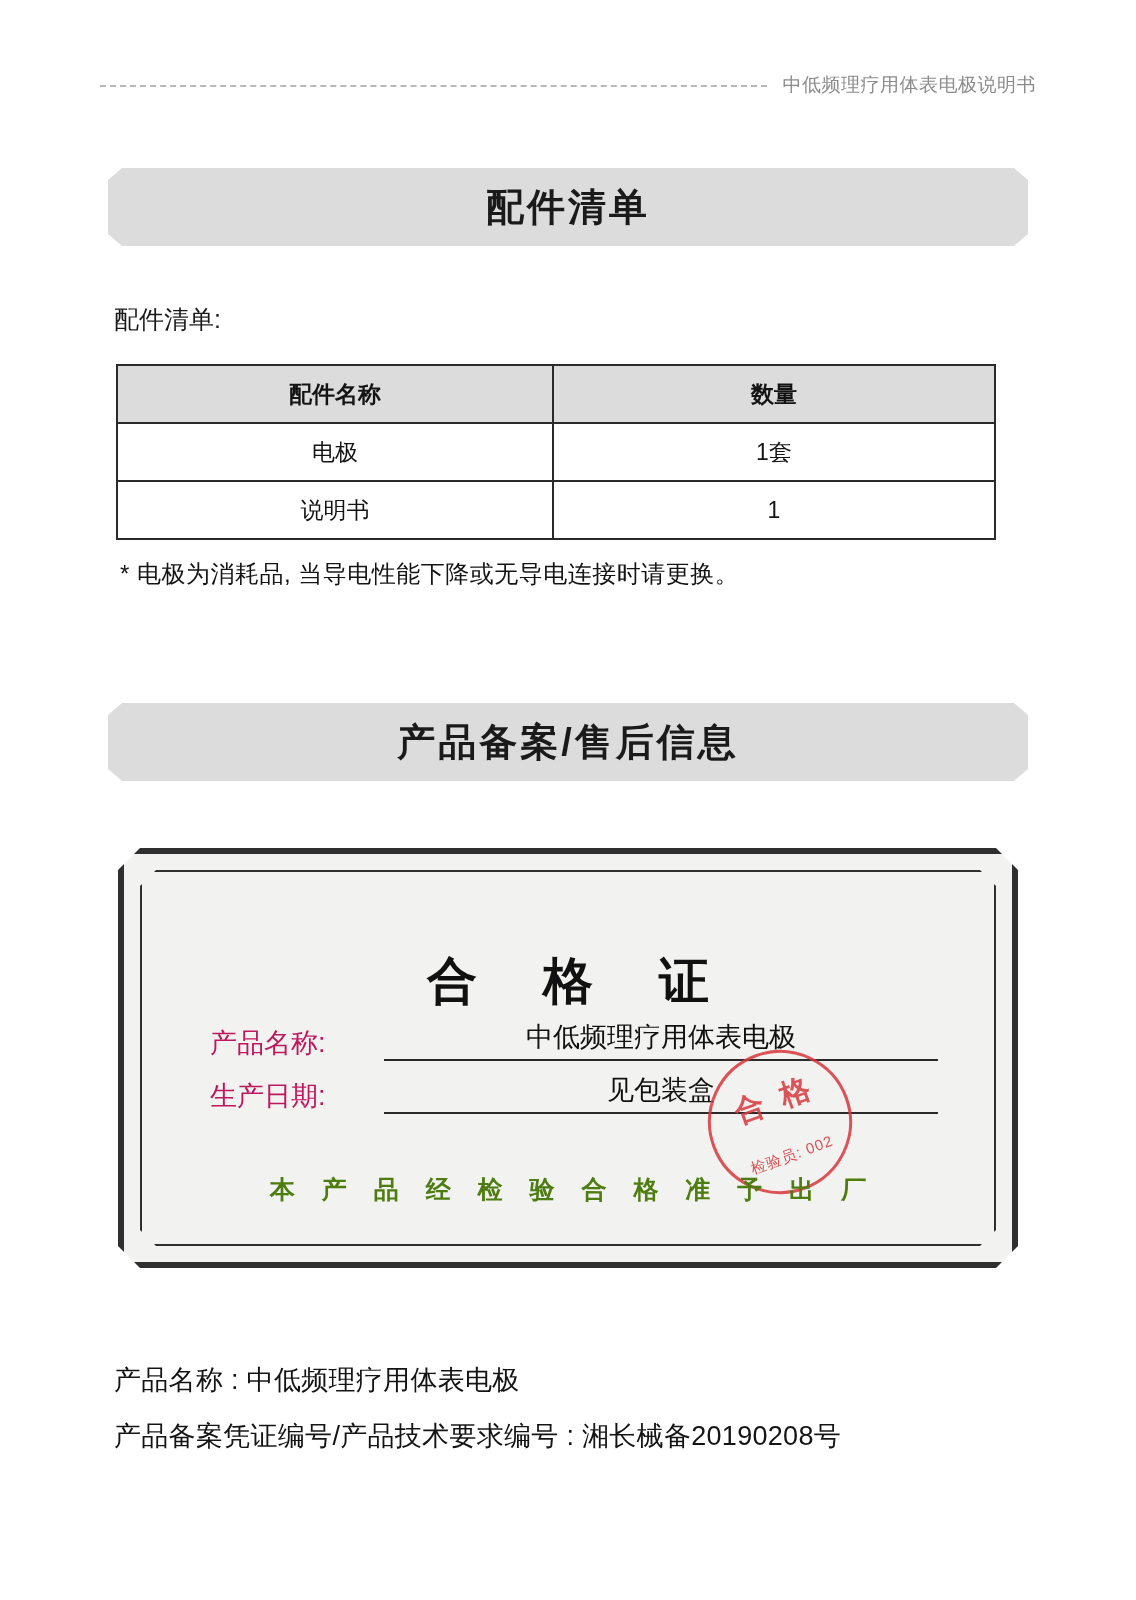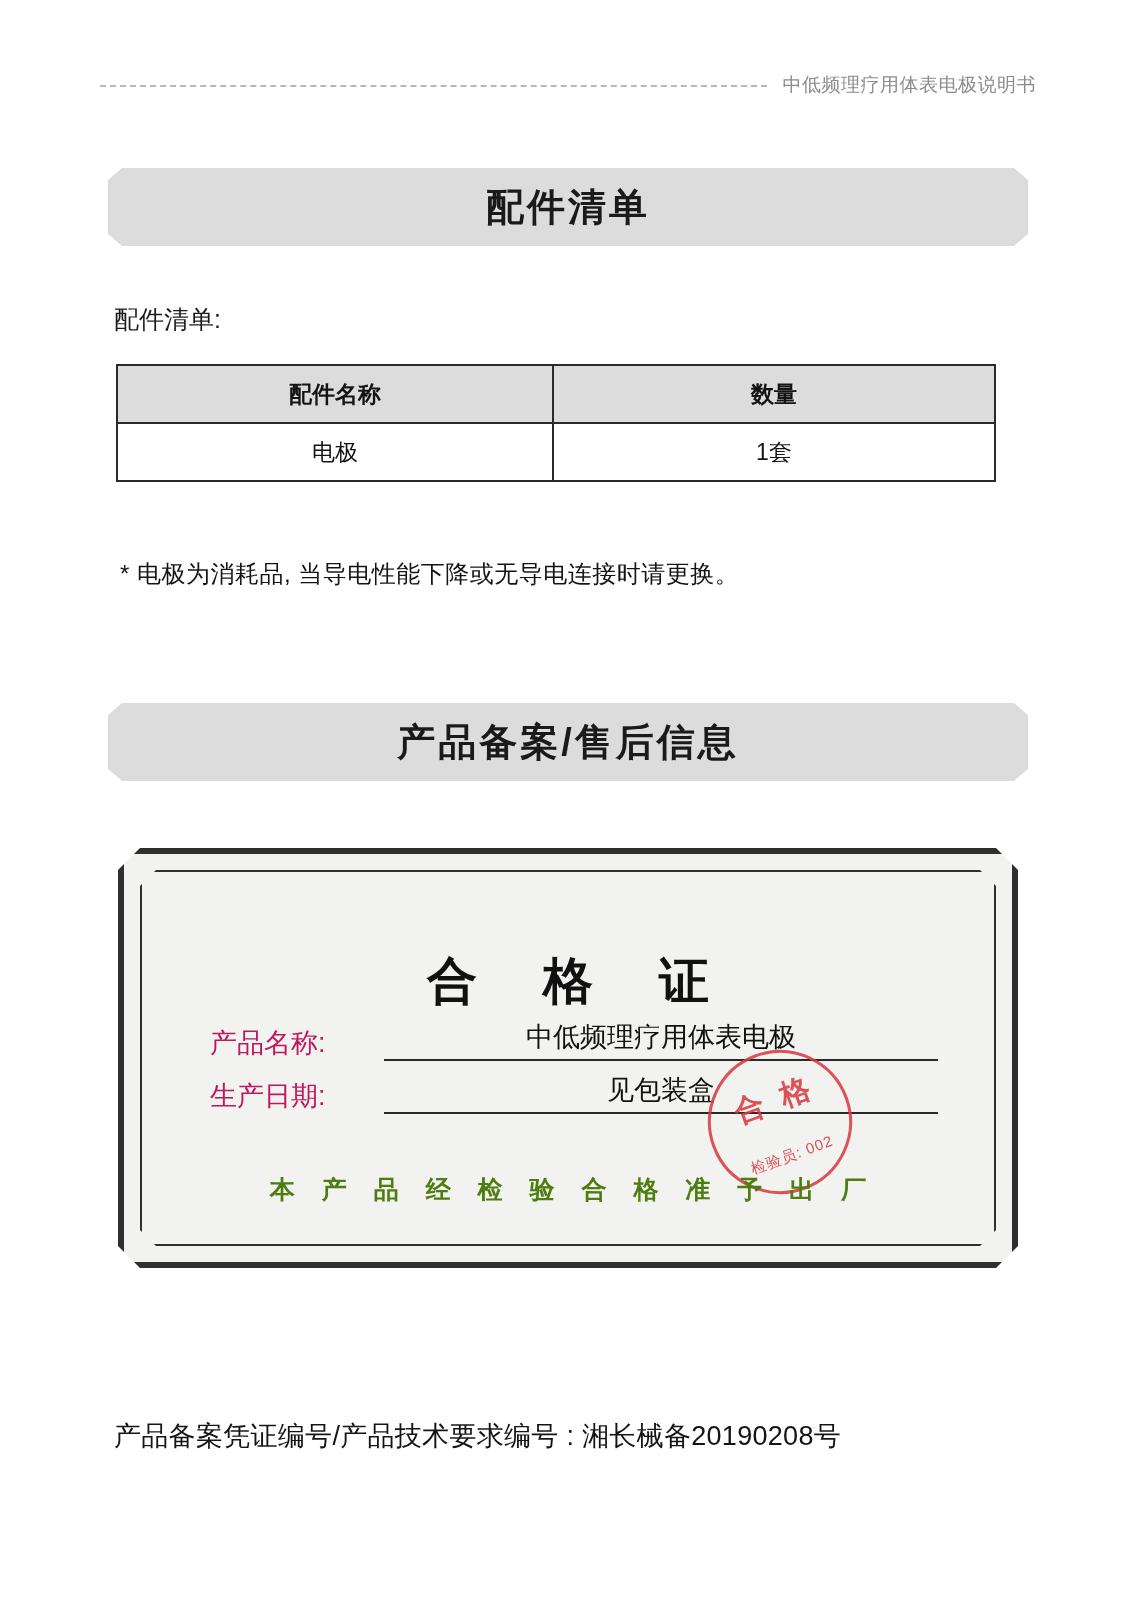--- a/index.html
+++ b/index.html
@@ -267,20 +267,24 @@
       <tr>
         <th>配件名称</th>
         <th>数量</th>
       </tr>
     </thead>
     <tbody>
       <tr>
         <td>电极</td>
         <td>1套</td>
       </tr>
+      <tr>
+        <td>说明书</td>
+        <td>1</td>
+      </tr>
     </tbody>
   </table>
 
   <div class="note">* 电极为消耗品, 当导电性能下降或无导电连接时请更换。</div>
 
   <div class="banner" id="banner-2">
     <div class="banner-text">产品备案/售后信息</div>
   </div>
 
   <div class="cert-outer">
@@ -301,15 +305,16 @@
 
       <div class="stamp">
         <div class="stamp-main">合 格</div>
         <div class="stamp-sub">检验员: 002</div>
       </div>
 
       <div class="cert-footer">本 产 品 经 检 验 合 格 准 予 出 厂</div>
     </div>
   </div>
 
+  <div class="info-line" id="info-1">产品名称 : 中低频理疗用体表电极</div>
   <div class="info-line" id="info-2">产品备案凭证编号/产品技术要求编号 : 湘长械备20190208号</div>
 
 </div>
 
 </body></html>

